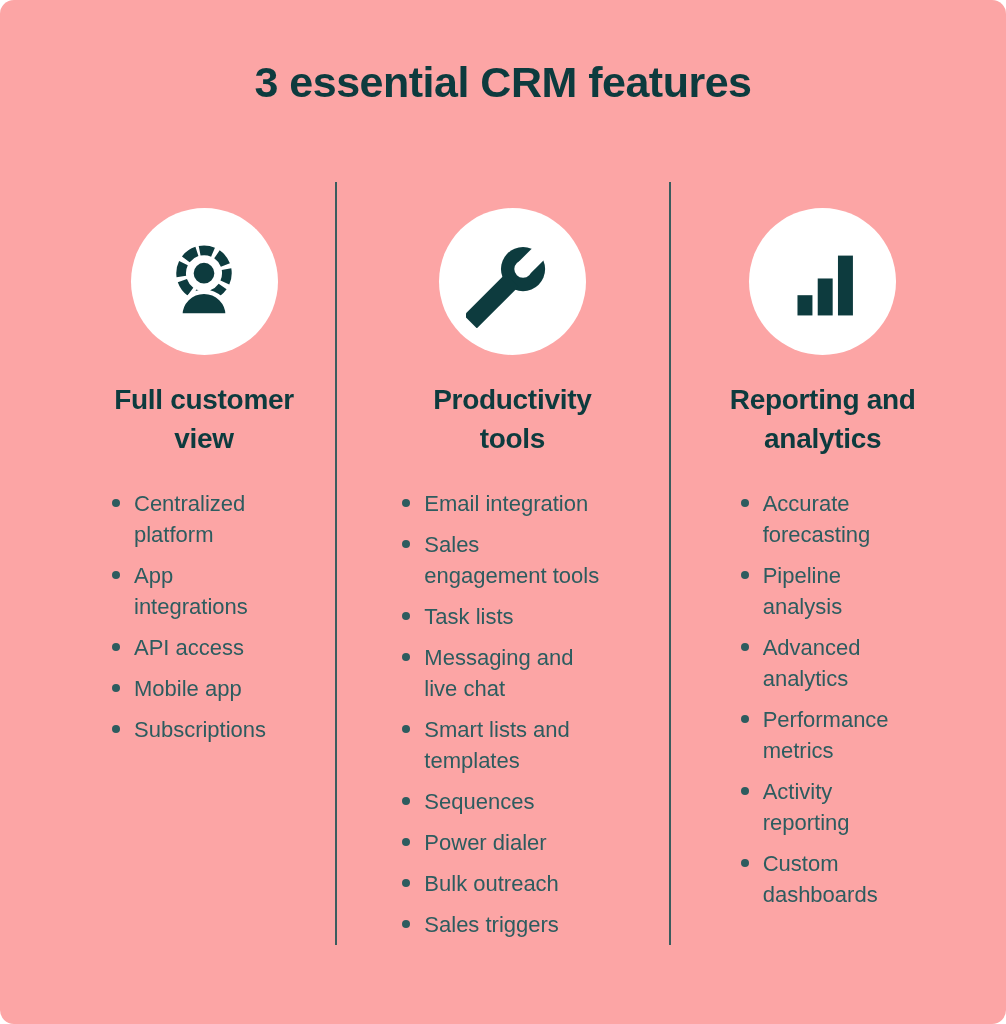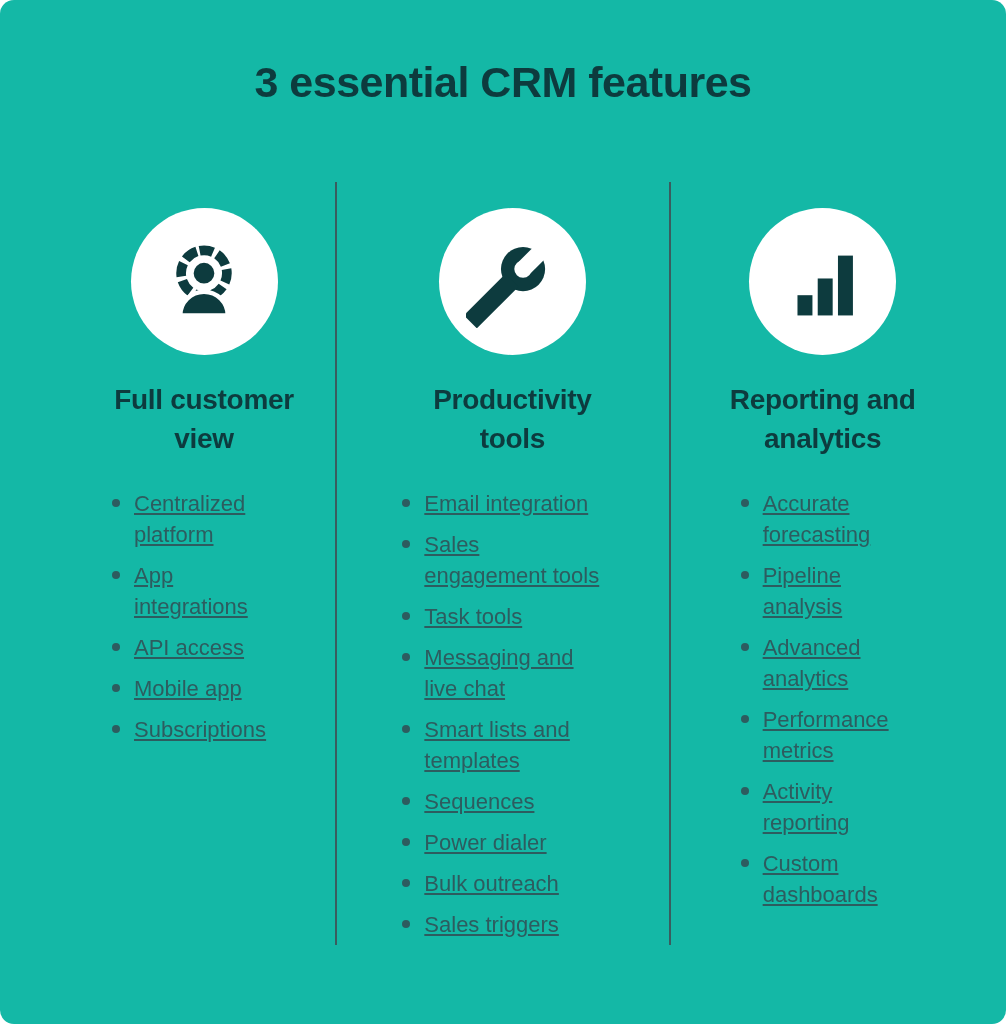--- a/index.html
+++ b/index.html
@@ -1,21 +1,21 @@
 <!DOCTYPE html>
 <html><head>
 <meta charset="utf-8">
 <style>
   html,body { margin:0; padding:0; background:#ffffff; }
   .poster {
     position: relative;
     width: 1006px;
     height: 1024px;
     margin: 0 auto;
-    background: #14b8a6;
+    background: #fca5a5;
     border-radius: 14px;
     overflow: hidden;
     font-family: "Liberation Sans", sans-serif;
   }
   .title {
     position: absolute;
     top: 58px;
     left: 0;
     width: 100%;
     text-align: center;
@@ -74,21 +74,20 @@
   .col1 ul.feature-list { margin-left: 20px; }
   .col2 ul.feature-list { margin-left: 2px; }
   .col3 ul.feature-list { margin-left: 30px; }
   ul.feature-list li {
     display: flex;
     gap: 14px;
     margin-bottom: 10px;
     font-size: 22px;
     line-height: 31px;
     color: #2D5C5F;
-    text-decoration: underline;
   }
   .bullet-dot {
     flex: none;
     width: 8px; height: 8px;
     margin-top: 11px;
     border-radius: 50%;
     background: #2D5C5F;
   }
   .li-text { white-space: pre-line; }
   .icon-svg { display: block; }
@@ -167,21 +166,21 @@
               <span class="bullet-dot"></span>
               <span class="li-text">Email integration</span>
             </li>
             <li>
               <span class="bullet-dot"></span>
               <span class="li-text">Sales
 engagement tools</span>
             </li>
             <li>
               <span class="bullet-dot"></span>
-              <span class="li-text">Task tools</span>
+              <span class="li-text">Task lists</span>
             </li>
             <li>
               <span class="bullet-dot"></span>
               <span class="li-text">Messaging and
 live chat</span>
             </li>
             <li>
               <span class="bullet-dot"></span>
               <span class="li-text">Smart lists and
 templates</span>

